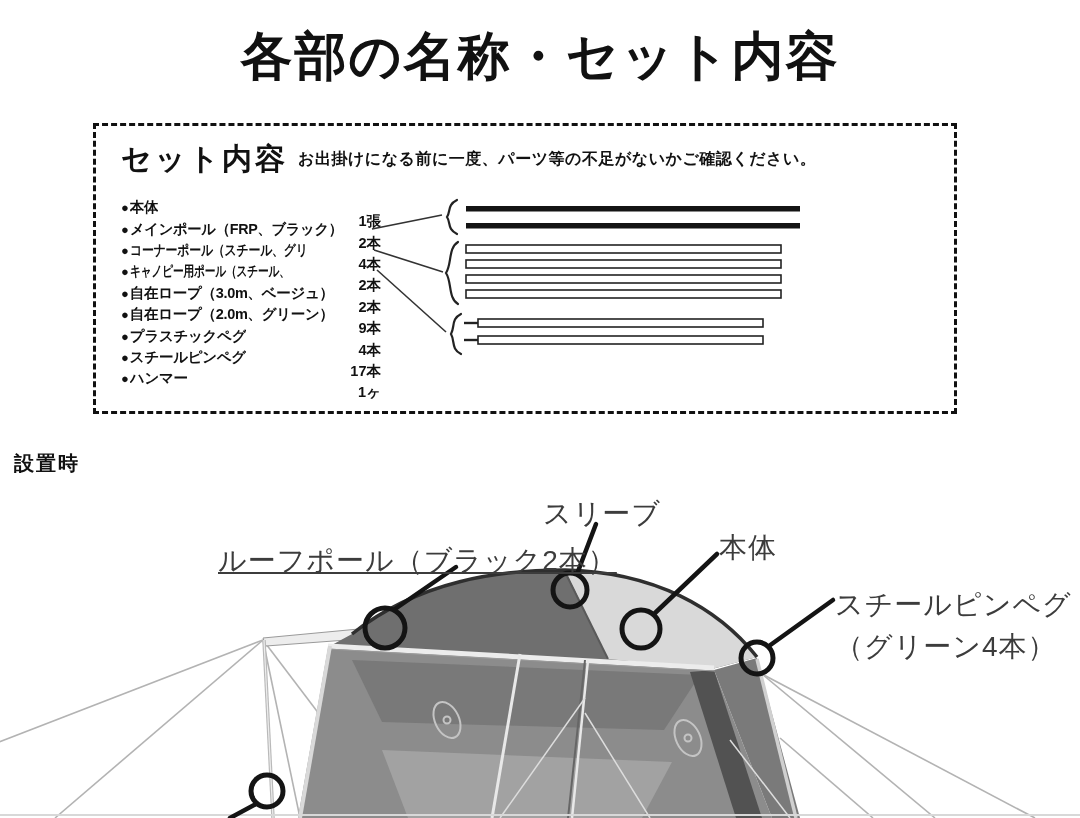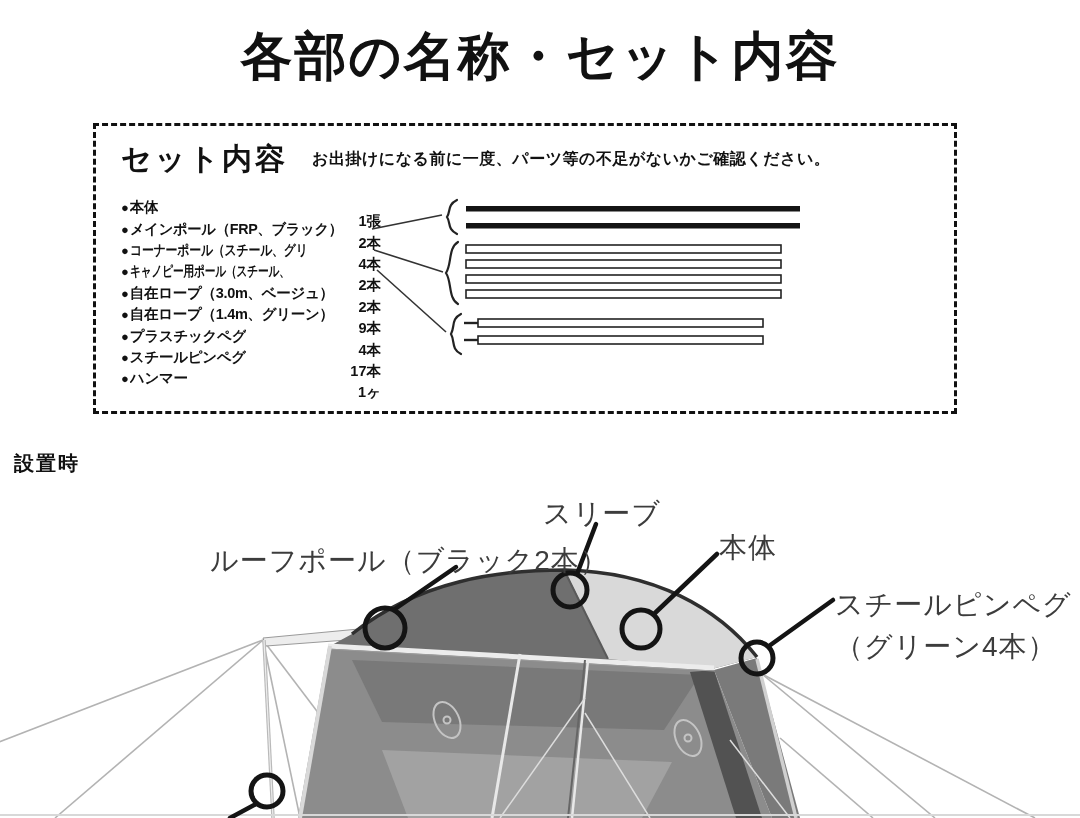--- a/index.html
+++ b/index.html
@@ -15,21 +15,21 @@
     position:absolute;left:0;top:22px;width:100%;text-align:center;
     font-size:52px;font-weight:900;letter-spacing:2px;color:var(--ink);
   }
 
   
   .set-box{
     position:absolute;left:93px;top:123px;width:864px;height:291px;
     border:3px dashed var(--ink);background:#ffffff;
   }
   .set-header{
-    position:absolute;left:25px;top:18px;display:flex;align-items:flex-end;gap:24px;
+    position:absolute;left:25px;top:18px;display:flex;align-items:flex-end;gap:10px;
   }
   .set-heading{font-size:30px;font-weight:800;letter-spacing:3px;line-height:1;}
   .set-note{font-size:16px;font-weight:700;letter-spacing:0.5px;padding-bottom:4px;}
 
   .item-list{
     position:absolute;left:25px;top:71px;width:260px;list-style:none;
   }
   .item-row{
     display:flex;justify-content:space-between;align-items:center;
     height:21.4px;font-size:14.5px;font-weight:600;white-space:nowrap;
@@ -47,21 +47,21 @@
   
   .setup-heading{
     position:absolute;left:14px;top:450px;font-size:20px;font-weight:900;letter-spacing:2px;
   }
   .diagram{position:absolute;left:0;top:488px;width:1080px;height:330px;}
   .tent-svg{position:absolute;left:0;top:0;width:1080px;height:330px;}
   .dg-label{
     position:absolute;font-size:28px;font-weight:500;color:var(--label);
     letter-spacing:1px;white-space:nowrap;line-height:1.5;
   }
-  .lbl-roof-pole{left:210px;top:52px;}
+  .lbl-roof-pole{left:218px;top:52px;text-decoration:underline;}
   .lbl-sleeve{left:543px;top:5px;}
   .lbl-body{left:719px;top:39px;}
   .lbl-corner-pole{left:835px;top:96px;}
 </style>
 </head>
 <body>
 
 <div class="page">
 
   <h1 class="page-title">各部の名称・セット内容</h1>
@@ -104,21 +104,21 @@
         <li class="item-row">
           <span class="item-left">
             <span class="bullet">●</span>
             <span class="item-name">自在ロープ（3.0m、ベージュ）</span>
           </span>
           <span class="item-qty">2本</span>
         </li>
         <li class="item-row">
           <span class="item-left">
             <span class="bullet">●</span>
-            <span class="item-name">自在ロープ（1.4m、グリーン）</span>
+            <span class="item-name">自在ロープ（2.0m、グリーン）</span>
           </span>
           <span class="item-qty">9本</span>
         </li>
         <li class="item-row">
           <span class="item-left">
             <span class="bullet">●</span>
             <span class="item-name">プラスチックペグ</span>
           </span>
           <span class="item-qty">4本</span>
         </li>

